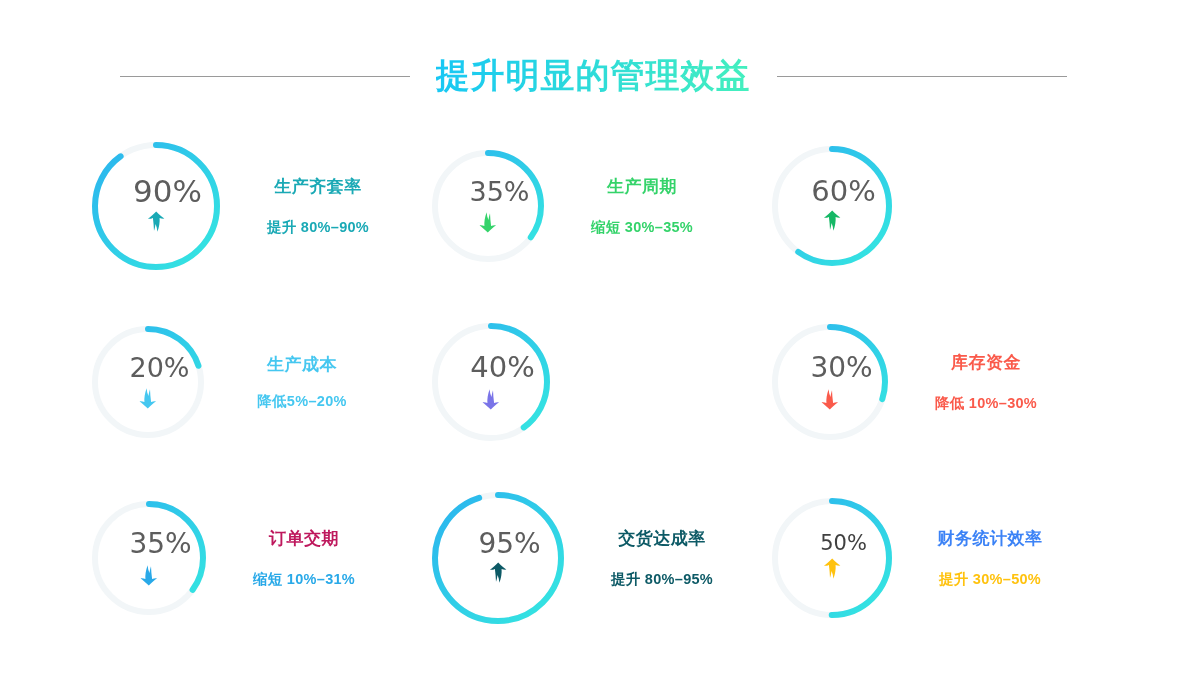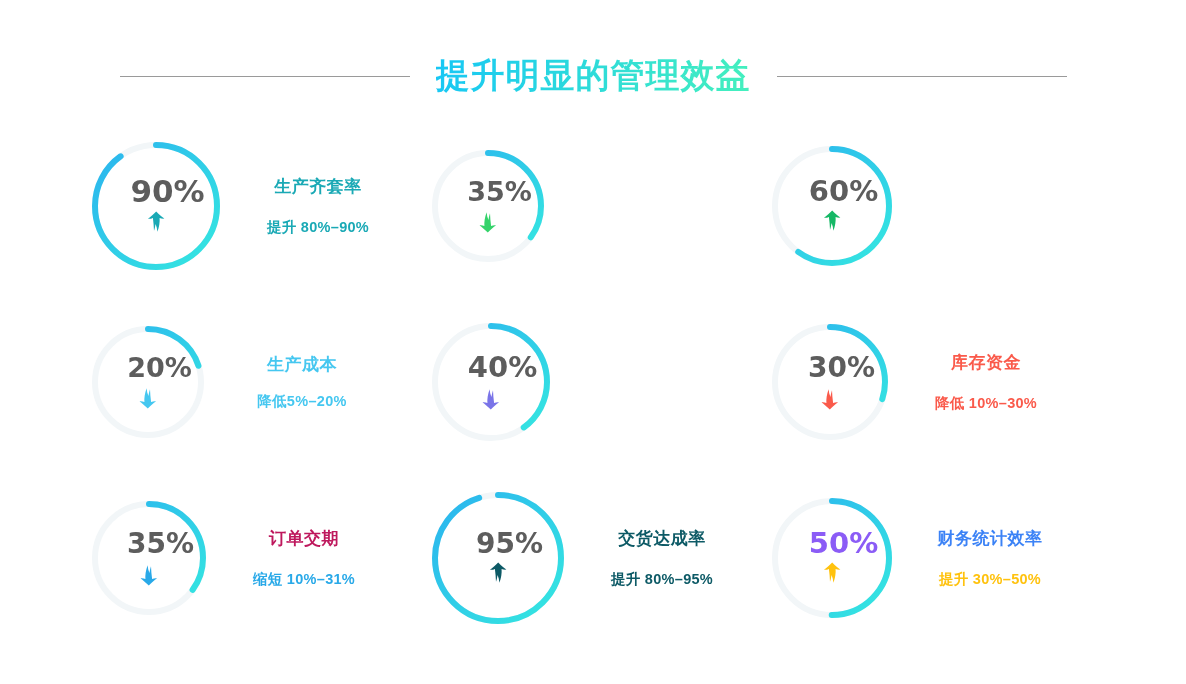--- a/index.html
+++ b/index.html
@@ -78,21 +78,21 @@
     left: 0; top: 0;
     width: 100%; height: 100%;
     display: flex;
     flex-direction: column;
     align-items: center;
     justify-content: center;
   }
   .dial-value {
     font-size: 30px;
     color: #5d5d5d;
-    font-weight: bold;
+    font-weight: normal;
     line-height: 1;
     letter-spacing: 0px;
     font-family: "DejaVu Sans", "Liberation Sans", sans-serif;
     margin-left: 23px;
   }
   .dial-arrow {
     margin-top: 3px;
     line-height: 0;
   }
 
@@ -168,20 +168,24 @@
         </svg>
         <div class="dial-center">
           <div class="dial-value" style="color: rgb(93, 93, 93); font-size: 27px;">35%</div>
           <div class="dial-arrow">
             <svg width="20" height="26" viewBox="0 0 20 26">
               <path d="M10.2 1.4 C13.6 5.0 16.8 7.4 18.4 8.6 C16.9 8.9 15.1 8.6 13.6 7.9 C13.9 12.0 13.2 16.9 11.4 21.8 C11.2 19.0 10.6 16.3 9.6 13.9 C9.1 16.8 8.6 19.1 8.0 20.8 C7.8 16.4 7.5 12.0 6.9 7.9 C5.3 8.7 3.5 9.0 1.9 8.7 C4.0 7.2 7.1 4.7 10.2 1.4 Z" fill="#34d36a" transform="rotate(180 10 13)"></path>
             </svg>
           </div>
         </div>
       </div>
+      <div class="labels">
+        <div class="metric-name" style="color: rgb(52, 211, 106);">生产周期</div>
+        <div class="metric-delta" style="color: rgb(52, 211, 106);">缩短 30%–35%</div>
+      </div>
     </div>
     <div class="metric">
       <div class="dial-wrap" style="width: 120px; height: 120px;">
         <svg width="120" height="120" viewBox="0 0 120 120">
           <defs>
             <linearGradient id="dialgrad2" x1="1" y1="0" x2="0" y2="1">
               <stop offset="0%" stop-color="#2bb3ef"></stop>
               <stop offset="100%" stop-color="#35e8e0"></stop>
             </linearGradient>
           </defs>
@@ -330,21 +334,21 @@
           <defs>
             <linearGradient id="dialgrad8" x1="1" y1="0" x2="0" y2="1">
               <stop offset="0%" stop-color="#2bb3ef"></stop>
               <stop offset="100%" stop-color="#35e8e0"></stop>
             </linearGradient>
           </defs>
           <circle cx="60" cy="60" r="57" fill="none" stroke="#f2f6f8" stroke-width="6"></circle>
           <circle cx="60" cy="60" r="57" fill="none" stroke="url(#dialgrad8)" stroke-width="6" stroke-linecap="round" stroke-dasharray="179.0707812546182 358.1415625092364" transform="rotate(-90 60 60)"></circle>
         </svg>
         <div class="dial-center">
-          <div class="dial-value" style="color: #8b5cf6; font-size: 29px; text-align: center;">50%</div>
+          <div class="dial-value" style="color: #404040; font-size: 21px; text-align: center;">50%</div>
           <div class="dial-arrow">
             <svg width="20" height="26" viewBox="0 0 20 26">
               <path d="M10.2 1.4 C13.6 5.0 16.8 7.4 18.4 8.6 C16.9 8.9 15.1 8.6 13.6 7.9 C13.9 12.0 13.2 16.9 11.4 21.8 C11.2 19.0 10.6 16.3 9.6 13.9 C9.1 16.8 8.6 19.1 8.0 20.8 C7.8 16.4 7.5 12.0 6.9 7.9 C5.3 8.7 3.5 9.0 1.9 8.7 C4.0 7.2 7.1 4.7 10.2 1.4 Z" fill="#ffc20e"></path>
             </svg>
           </div>
         </div>
       </div>
       <div class="labels">
         <div class="metric-name" style="color: #3b82f6;">财务统计效率</div>
         <div class="metric-delta" style="color: rgb(255, 194, 14);">提升 30%–50%</div>

